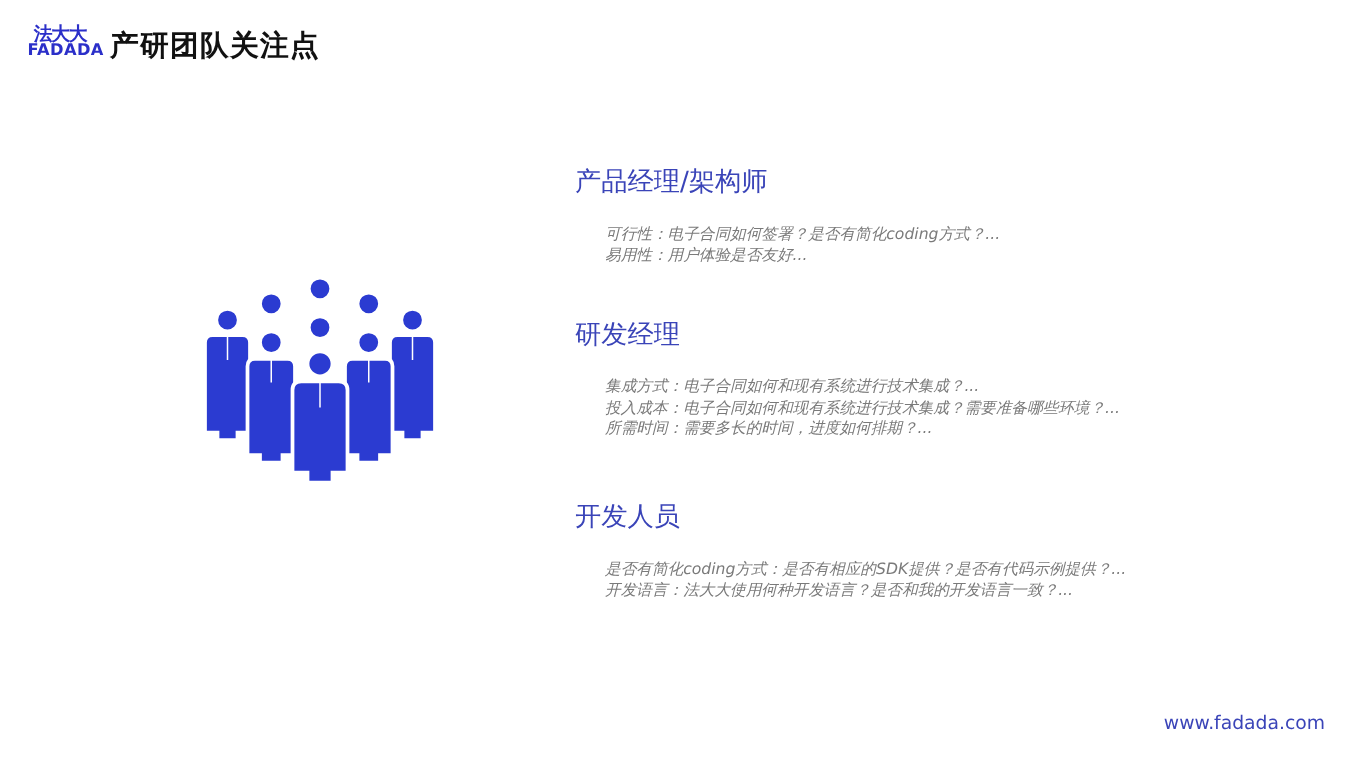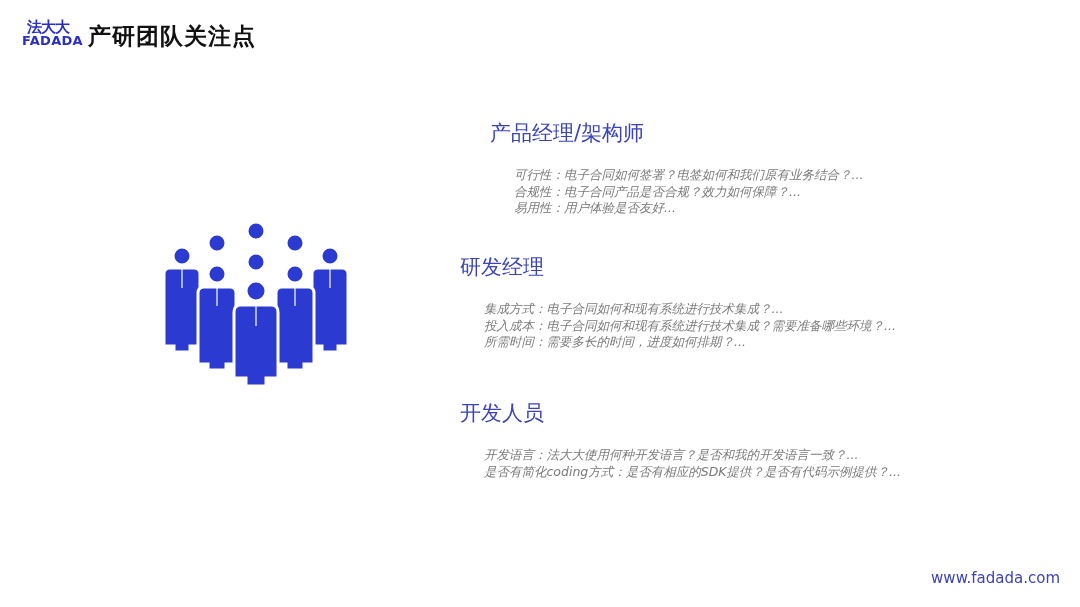--- a/index.html
+++ b/index.html
@@ -51,38 +51,37 @@
   <g stroke="#ffffff" stroke-width="1.2" fill="none">
     <path d="M26 50 L26 70"></path>
       <path d="M174 50 L174 70"></path>
     <path d="M61 69 L61 88"></path>
       <path d="M139 69 L139 88"></path>
     <path d="M100 87 L100 108"></path>
   </g>
 </svg>
 
 <div class="content">
-  <div class="section" style="top:119px;margin-left:30px;">
+  <div class="section" style="top:131px;">
     <h2>产品经理/架构师</h2>
     <div class="lines">
-      <div>可行性：电子合同如何签署？电签如何和我们原有业务结合？...</div>
-      <div>合规性：电子合同产品是否合规？效力如何保障？...</div>
+      <div>可行性：电子合同如何签署？是否有简化coding方式？...</div>
       <div>易用性：用户体验是否友好...</div>
     </div>
   </div>
   <div class="section" style="top:253px;">
     <h2>研发经理</h2>
     <div class="lines">
       <div>集成方式：电子合同如何和现有系统进行技术集成？...</div>
       <div>投入成本：电子合同如何和现有系统进行技术集成？需要准备哪些环境？...</div>
       <div>所需时间：需要多长的时间，进度如何排期？...</div>
     </div>
   </div>
   <div class="section" style="top:387px;margin-top:12px;">
     <h2>开发人员</h2>
     <div class="lines">
+      <div>是否有简化coding方式：是否有相应的SDK提供？是否有代码示例提供？...</div>
       <div>开发语言：法大大使用何种开发语言？是否和我的开发语言一致？...</div>
-      <div>是否有简化coding方式：是否有相应的SDK提供？是否有代码示例提供？...</div>
     </div>
   </div>
 </div>
 
 <div class="footer">www.fadada.com</div>
 
 </body></html>

